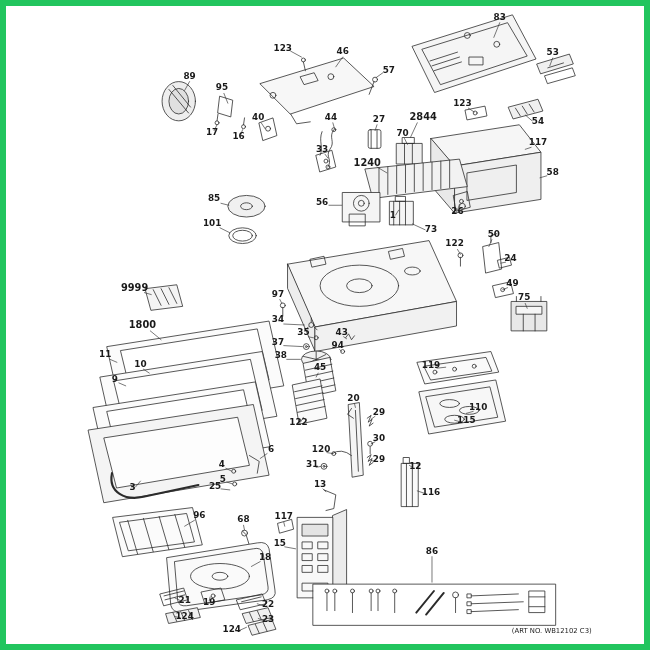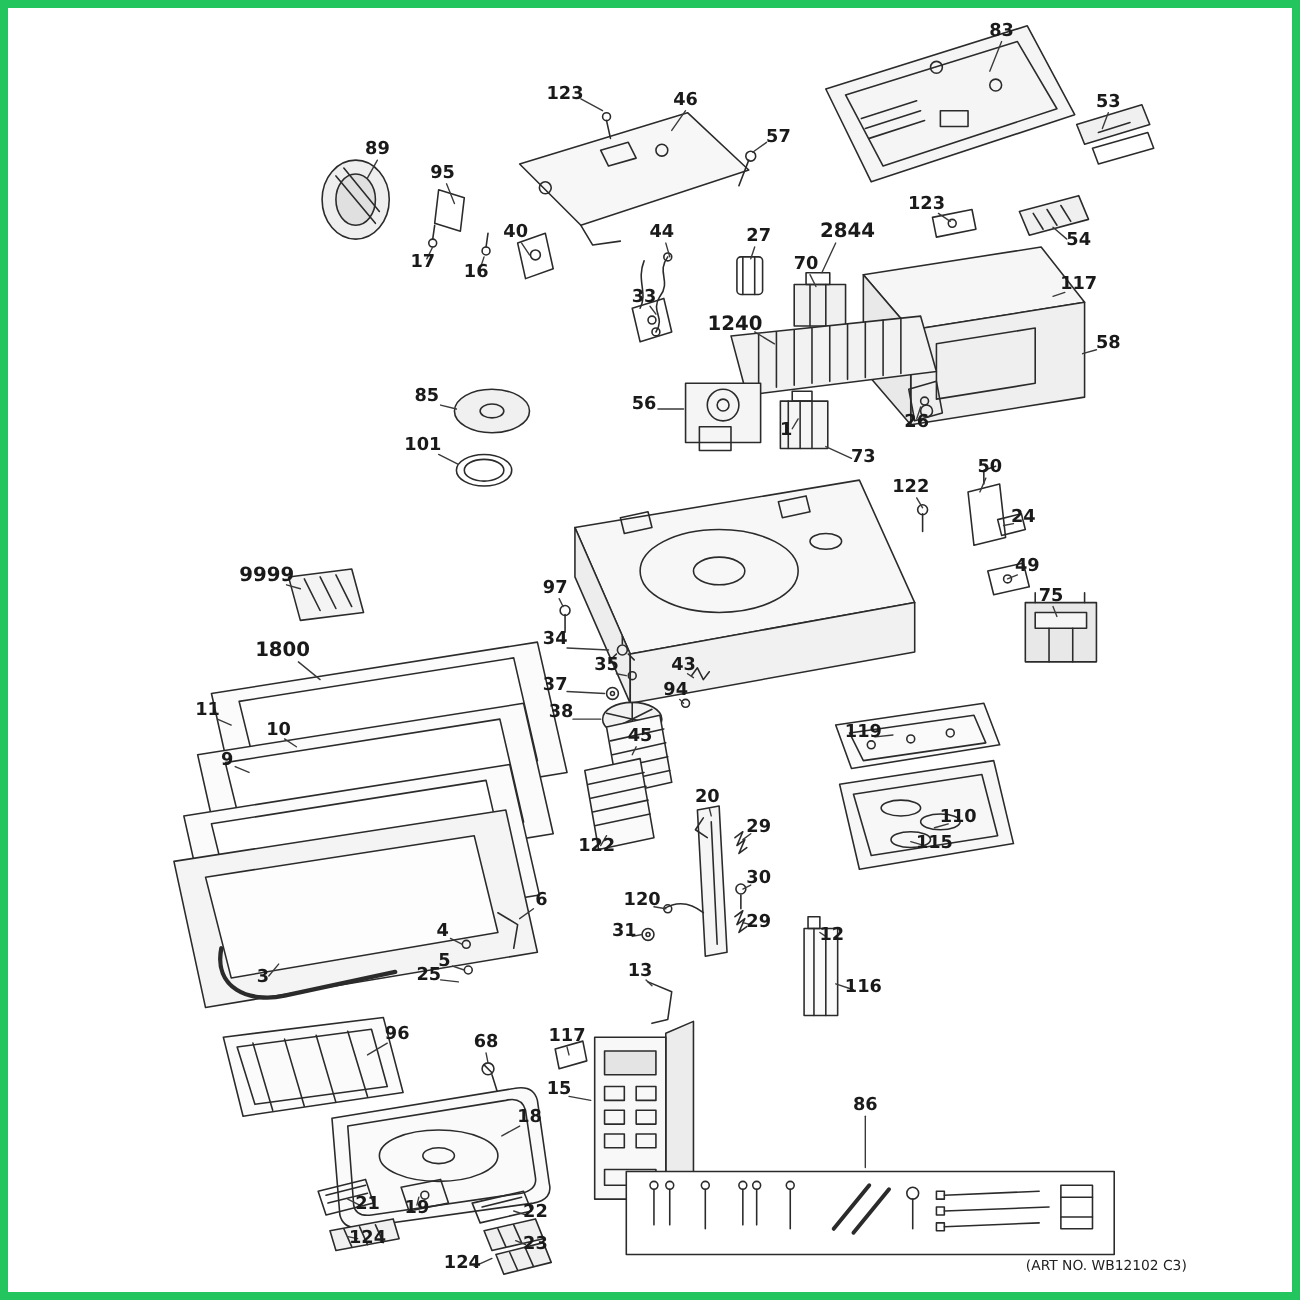--- a/index.html
+++ b/index.html
@@ -1,18 +1,18 @@
 <!DOCTYPE html>
 <html><head>
 <meta charset="utf-8">
 <style>
   *{box-sizing:border-box}
   html,body{margin:0;padding:0}
   body{width:650px;height:650px;background:#fff;font-family:"DejaVu Sans",sans-serif}
-  .sheet{width:650px;height:650px;position:relative;background:#fff;border:4px solid #22c55e}
+  .sheet{width:650px;height:650px;position:relative;background:#fff;border:6px solid #22c55e}
   svg{display:block;width:100%;height:100%}
   .plabel{font-family:"DejaVu Sans",sans-serif;font-size:9px;font-weight:bold;fill:#1a1a1a;stroke:none;text-anchor:middle}
   .plabel.big{font-size:10px}
   .leader{stroke:#3a3a3a;stroke-width:0.7;fill:none}
   .artno{font-family:"DejaVu Sans",sans-serif;font-size:7px;fill:#222;stroke:none;text-anchor:middle}
 </style>
 </head>
 <body>
 
 <div class="sheet">

